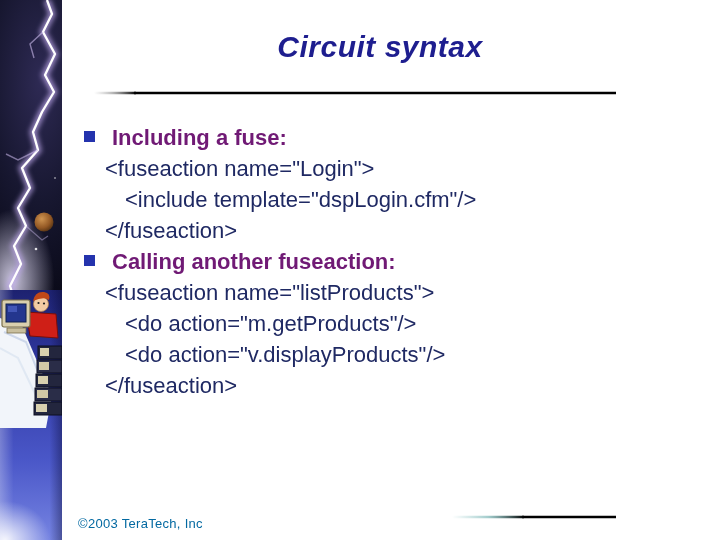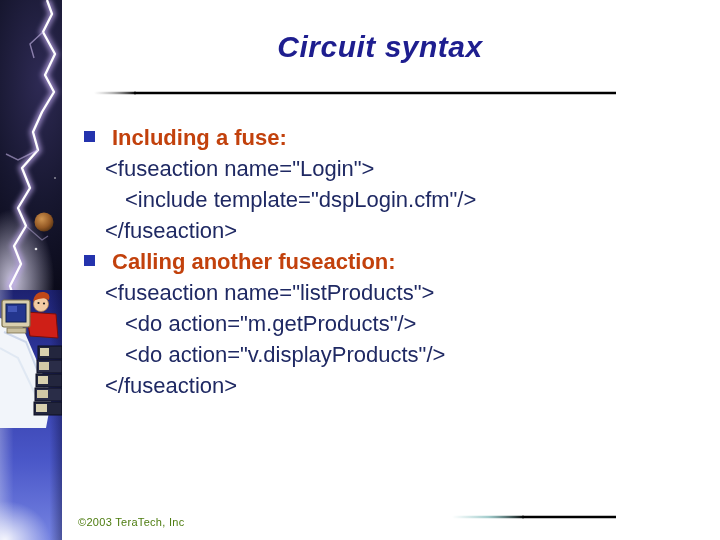--- a/index.html
+++ b/index.html
@@ -40,33 +40,33 @@
 
   
   .frame-svg{position:absolute;left:0;top:0;pointer-events:none;}
 
   
   .bodytext{
     position:absolute;left:84px;top:122px;width:620px;
     font-size:22px;line-height:31px;color:#1f2963;
   }
   .row{position:relative;white-space:nowrap;}
-  .row.heading{font-weight:bold;color:#c2410c;padding-left:28px;}
+  .row.heading{font-weight:bold;color:#701a75;padding-left:28px;}
   .row.code1{padding-left:21px;}
   .row.code2{padding-left:41px;}
   .section2{}
   .bullet{
     position:absolute;left:0;top:9px;width:11px;height:11px;
     background:#2433ad;display:inline-block;
   }
 
   
   .footer{
     position:absolute;left:78px;top:516px;
-    font-size:11px;letter-spacing:.3px;color:#4d7c0f;
+    font-size:13px;letter-spacing:.3px;color:#0369a1;
   }
 </style>
 </head>
 <body>
 
 <div class="slide">
 
   <div class="sidebar">
     <div class="sidebar-top">
       <svg class="bolt-svg" width="62" height="340" viewBox="0 0 62 340">

